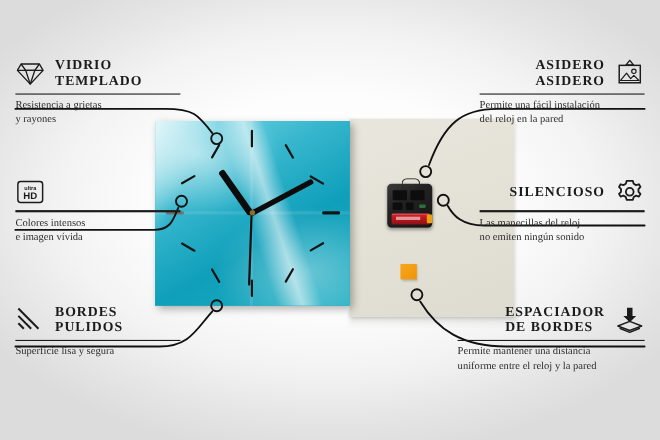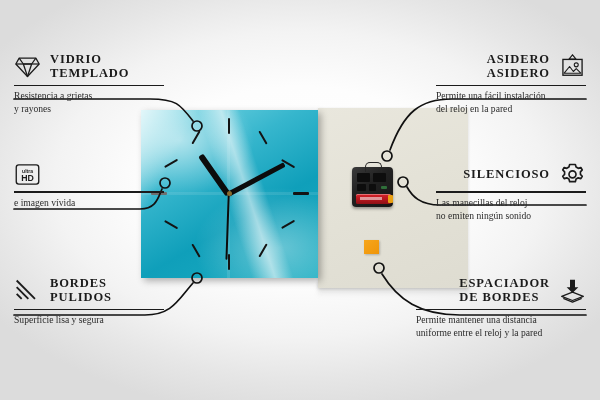--- a/index.html
+++ b/index.html
@@ -198,20 +198,21 @@
   <div class="feature left" style="left:14px;top:162px;width:150px;">
     <div class="feat-head">
       <svg class="ico" viewBox="0 0 32 30">
         <rect x="2.5" y="3.5" width="27" height="23" rx="3" ry="3" fill="none" stroke="#1b1b1b" stroke-width="1.6"></rect>
         <text x="16" y="13" text-anchor="middle" font-family="Liberation Sans, sans-serif" font-size="6" font-weight="700" fill="#1b1b1b">ultra</text>
         <text x="16" y="23" text-anchor="middle" font-family="Liberation Sans, sans-serif" font-size="10.5" font-weight="700" fill="#1b1b1b">HD</text>
       </svg>
     </div>
     <div class="rule"></div>
     <div class="desc">
+      <div>Colores intensos</div>
       <div>e imagen vívida</div>
     </div>
   </div>
 
   <div class="feature left" style="left:14px;top:276px;width:150px;">
     <div class="feat-head">
       <svg class="ico" viewBox="0 0 32 30">
         <g stroke="#1b1b1b" stroke-width="2.2" stroke-linecap="butt">
           <path d="M3,3 L25,25"></path>
             <path d="M3,11 L17,25"></path>

